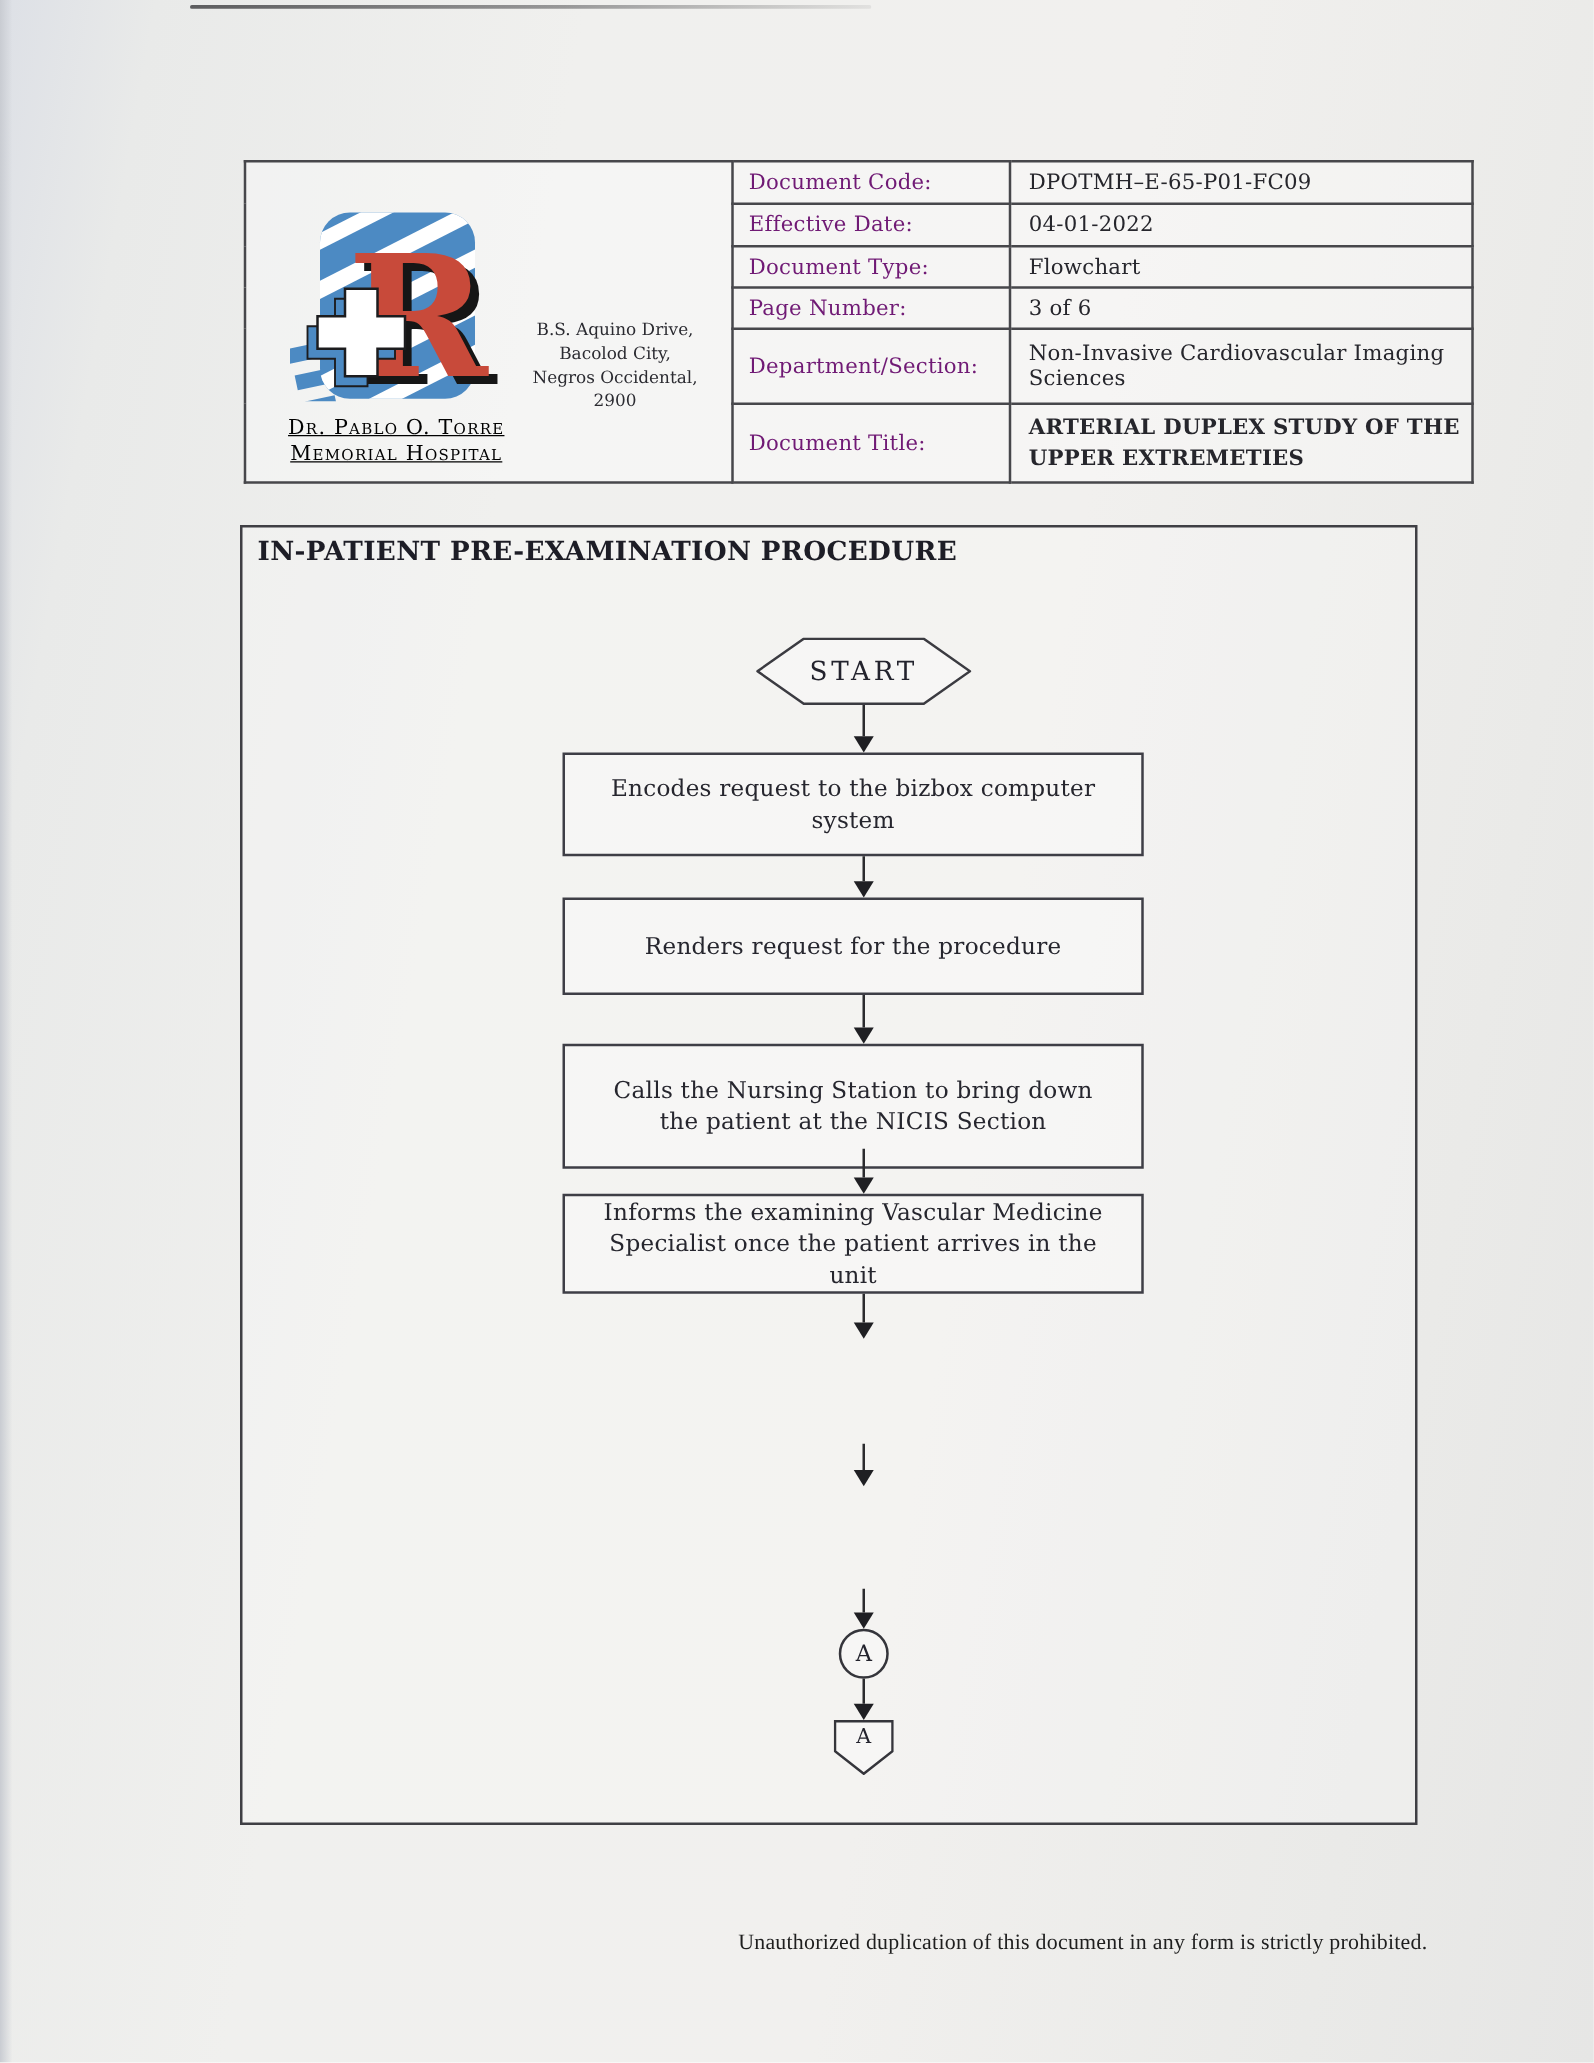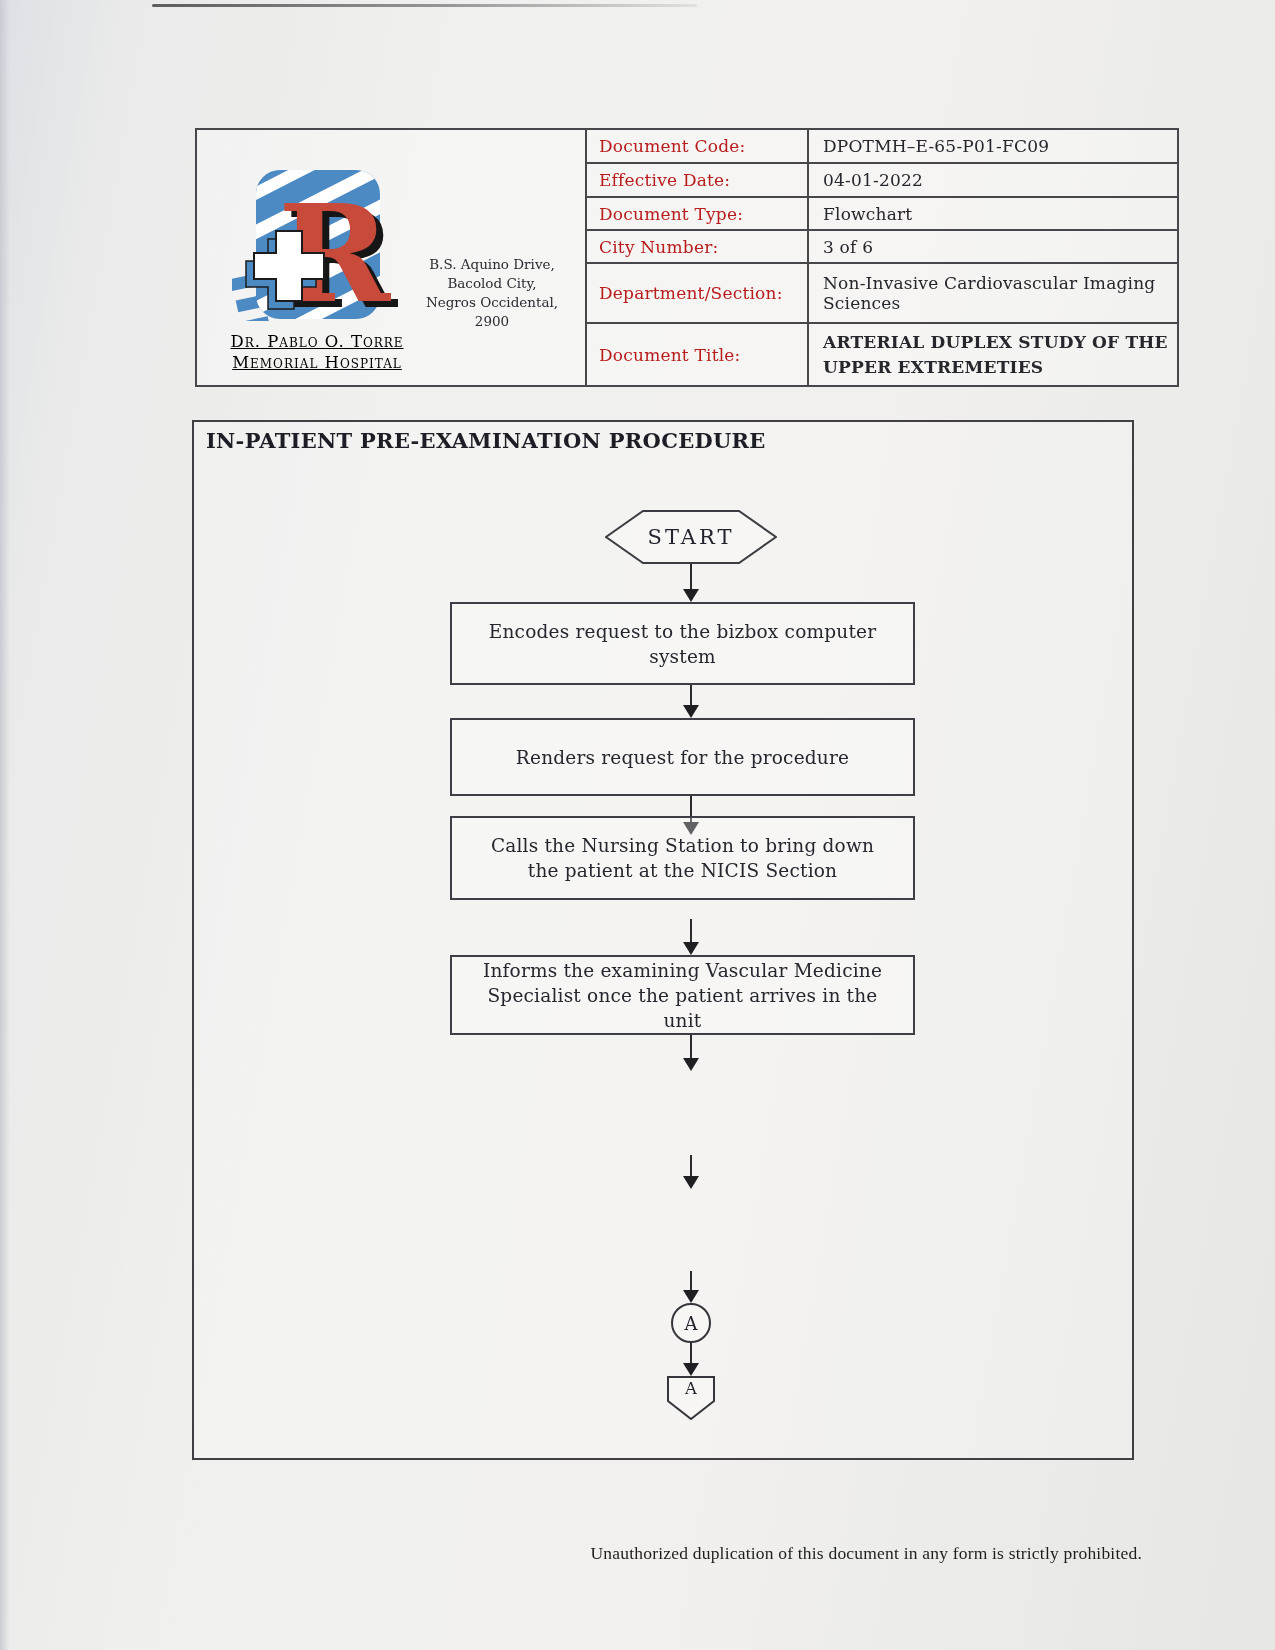--- a/index.html
+++ b/index.html
@@ -18,21 +18,21 @@
   }
   .artifact-left {
     position:absolute; left:0; top:0; width:10px; height:1650px;
     background:linear-gradient(90deg, #c9ccd2, rgba(201,204,210,0));
   }
 
   
   table.header-table { position:absolute; left:195px; top:128px; border-collapse:collapse; table-layout:fixed; }
   table.header-table td { border:2px solid #47474b; background:rgba(255,255,255,.35); vertical-align:middle; }
   td.logo-cell { width:386px; vertical-align:top; }
-  td.lbl { width:204px; padding:2px 4px 2px 12px; font-size:17px; letter-spacing:.2px; color:#b91c1c; }
+  td.lbl { width:204px; padding:2px 4px 2px 12px; font-size:17px; letter-spacing:.2px; color:#701a75; }
   td.val { width:348px; padding:2px 6px 2px 14px; font-size:17px; letter-spacing:.2px; color:#26262c; white-space:pre-line; }
   td.val.bold { font-weight:bold; line-height:25px; }
 
   .logo-wrap { display:flex; padding-top:27px; }
   .logo-block { margin-left:20px; width:198px; text-align:center; }
   .hospital-name { margin-top:6px; font-variant:small-caps; font-size:16.5px; line-height:21px; letter-spacing:1px; color:#000000;text-decoration:underline; }
   .address-block { width:152px; margin-top:86px; font-size:13.5px; line-height:19px; text-align:center; color:#2b2b31; white-space:pre-line; }
 
   
   .flowchart {
@@ -137,21 +137,21 @@
     </tr>
     <tr style="height:34px;">
       <td class="lbl">Effective Date:</td>
       <td class="val">04-01-2022</td>
     </tr>
     <tr style="height:33px;">
       <td class="lbl">Document Type:</td>
       <td class="val">Flowchart</td>
     </tr>
     <tr style="height:33px;">
-      <td class="lbl">City Number:</td>
+      <td class="lbl">Page Number:</td>
       <td class="val">3 of 6</td>
     </tr>
     <tr style="height:60px;">
       <td class="lbl">Department/Section:</td>
       <td class="val">Non-Invasive Cardiovascular Imaging
 Sciences</td>
     </tr>
     <tr style="height:63px;">
       <td class="lbl">Document Title:</td>
       <td class="val bold">ARTERIAL DUPLEX STUDY OF THE
@@ -183,21 +183,21 @@
         <i class="head"></i>
     </div>
 
     <div class="step" style="top:296px; height:78px;">Renders request for the procedure</div>
 
     <div class="arrow" style="top:374px; height:39px;">
       <i class="shaft"></i>
         <i class="head"></i>
     </div>
 
-    <div class="step" style="top:394px; height:84px;">Calls the Nursing Station to bring down
+    <div class="step" style="top:413px; height:100px;">Calls the Nursing Station to bring down
 the patient at  the NICIS Section</div>
 
     <div class="arrow" style="top:497px; height:36px;">
       <i class="shaft"></i>
         <i class="head"></i>
     </div>
 
     <div class="step" style="top:533px; height:80px;">Informs the examining Vascular Medicine
 Specialist once the patient arrives in the
 unit</div>

